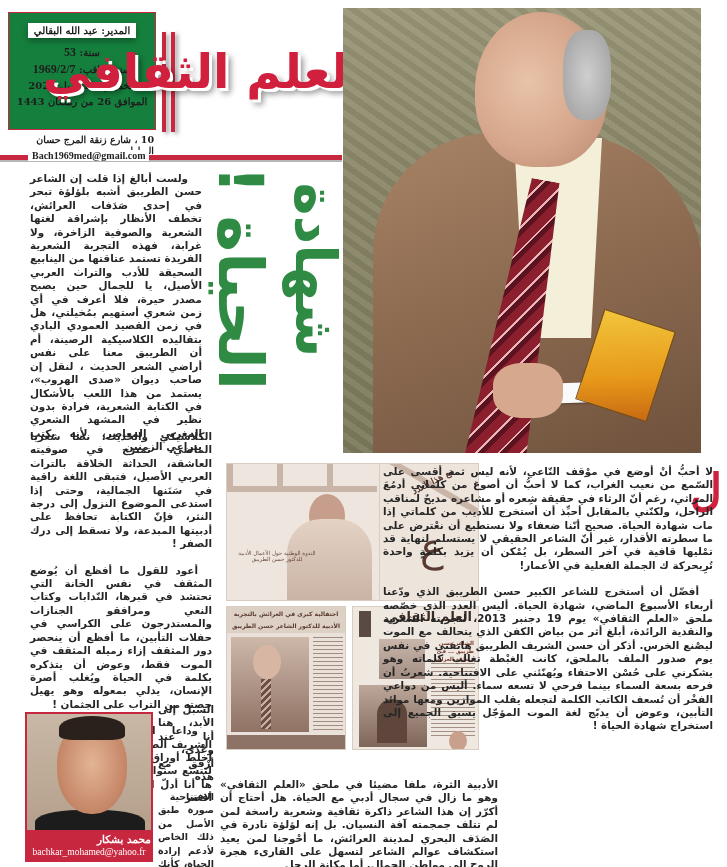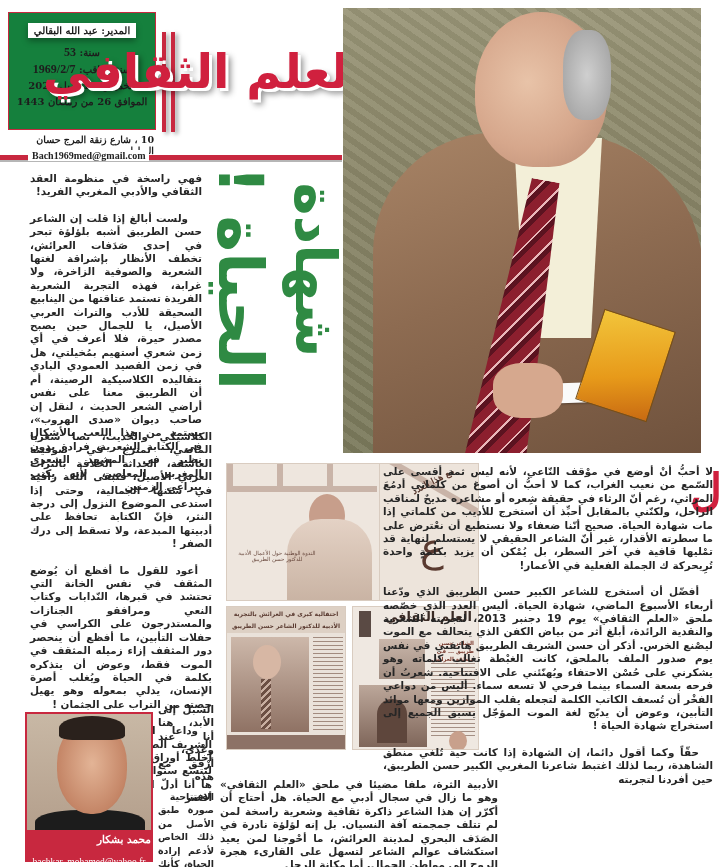--- a/index.html
+++ b/index.html
@@ -131,21 +131,21 @@
   }
   .author-box .shirt-a {
     position: absolute; left: 8px; top: 96px; width: 110px; height: 30px; border-radius: 40% 40% 0 0;
     background: #1c1c1c;
   }
   .author-box .name {
     color: #fff; text-align: right; font-family: "DejaVu Serif", serif; font-weight: bold; font-size: 10.5px;
     direction: rtl; line-height: 14px; margin-top: 2px;
   }
   .author-box .mail {
-    color: #fff; text-align: center; font-family: "Liberation Serif", serif; font-size: 9.5px; line-height: 12px; margin-top: 10px;
+    color: #fff; text-align: center; font-family: "Liberation Serif", serif; font-size: 9.5px; line-height: 12px;
   }
   .clip { position: absolute; background: #efe6dd; border: 1px solid #d9ccc0; overflow: hidden; }
   .clip-top { left: 226px; top: 463px; width: 253px; height: 138px; background: #eee6de; }
   .clip-top .pattern {
     position: absolute; left: 0; top: 0; width: 150px; height: 28px;
     background: repeating-linear-gradient(90deg, #c9b4a8 0 6px, #eee6de 6px 50px);
     border-bottom: 6px solid #c9b4a8;
   }
   .clip-top .man {
     position: absolute; left: 60px; top: 55px; width: 85px; height: 85px; border-radius: 40% 40% 0 0;
@@ -233,21 +233,20 @@
   <div class="hair"></div>
   <div class="paper"></div>
   <div class="book"></div>
   <div class="hand"></div>
 </div>
 
 <div class="headline-line l1">شهادة</div>
 <div class="headline-line l2">الحياة !</div>
 
 <div class="col col-left">
-  <p>فهي راسخة في منظومة العقد الثقافي والأدبي المغربي الفريد!</p>
   <p class="indent">ولست أبالغ إذا قلت إن الشاعر حسن الطريبق أشبه بلؤلؤة تبحر في إحدى صَدَفات العرائش، تخطف الأنظار بإشراقة لغتها الشعرية والصوفية الزاخرة، ولا غرابة، فهذه التجربة الشعرية الفريدة تستمد عتاقتها من الينابيع السحيقة للأدب والتراث العربي الأصيل، يا للجمال حين يصبح مصدر حيرة، فلا أعرف في أي زمن شعري أستهيم بمُخيلتي، هل في زمن القصيد العمودي البادي بتقاليده الكلاسيكية الرصينة، أم أن الطريبق معنا على نفس أراضي الشعر الحديث ، لنقل إن صاحب ديوان «صدى الهروب»، يستمد من هذا اللعب بالأشكال في الكتابة الشعرية، فرادة بدون نظير في المشهد الشعري المغربي المعاصر، لأنه يكتب بيراعي الزمنين</p>
 </div>
 
 <div class="col col-left-wide">
   <p>الكلاسيكي والحديث، نصا شعريا الماضي، تمتزج في صوفيته العاشقة، الحداثة الخلاقة بالتراث العربي الأصيل، فتبقى اللغة راقية في سَنَنها الجمالية، وحتى إذا استدعى الموضوع النزول إلى درجة النثر، فإنّ الكتابة تحافظ على أدبيتها المبدعة، ولا تسقط إلى درك الصفر !</p>
   <p class="indent">أعود للقول ما أفظع أن يُوضع المثقف في نفس الخانة التي تحتشد في قبرها، النّدابات وكتاب النعي ومرافقو الجنازات والمستدرجون على الكراسي في حفلات التأبين، ما أفظع أن ينحصر دور المثقف إزاء زميله المثقف في الموت فقط، وعوض أن يتذكره بكلمة في الحياة ويُغلب أصرة الإنسان، يدلي بمعوله وهو يهيل حصته من التراب على الجثمان !</p>
   <p class="indent">وداعا العزيز الشاعر حسن الشريف الطريبق، وها أنا عند وعْدي أخلط أوراق الزمن، وأعود بالذاكرة لتتسع سنوات يوم صدور ذلك العدد، ها أنا أدلّ الزمن بهذا المرجع على أقصر</p>
 </div>
 
 <div class="col" style="left:158px; top:703px; width:56px;">
@@ -296,18 +295,17 @@
       <div class="door"></div>
     </div>
   <div class="lines"></div>
   <div class="face-s"></div>
 </div>
 
 <div class="drop-cap">ل</div>
 <div class="col col-right">
   <p style="text-indent:0; padding-right:0;">لا أحبُّ أنْ أوضع في موْقف النّاعي، لأنه ليس ثمة أقسى على السّمع من نعيب الغراب، كما لا أحبُّ أن أصوغ من كلماتي أدمُعَ المراثي، رغم أنّ الرثاء في حقيقة شِعره أو مشاعره مديحٌ لمناقب الراحل، ولكنّني بالمقابل أحبِّذ أن أستخرج للأديب من كلماتي إذا مات شهادة الحياة. صحيح أنّنا ضعفاء ولا نستطيع أن نعْترض على ما سطرته الأقدار، غير أنّ الشاعر الحقيقي لا يستسلم لنهاية قد تمْليها قافية في آخر السطر، بل يُمْكن أن يزيد بكلمةٍ واحدة تُرِيحركة ك الجملة الفعلية في الأعمار!</p>
   <p class="indent">أفضّل أن أستخرج للشاعر الكبير حسن الطريبق الذي ودّعنا أربعاء الأسبوع الماضي، شهادة الحياة. أليس العدد الذي خصّصه ملحق «العلم الثقافي» يوم 19 دجنبر 2013، لتجربته الشعرية والنقدية الرائدة، أبلغ أثر من بياض الكفن الذي يتحالف مع الموت ليصْنع الخرس. أذكر أن حسن الشريف الطريبق هاتفني في نفس يوم صدور الملف بالملحق، كانت الغبْطة تغالب كلماته وهو يشكرني على حُسْن الاحتفاء ويُهنّئني على الافتتاحية. شعرتُ أن فرحه بسعة السماء بينما فرحي لا تسعه سماء. أليس من دواعي الفخْر أن تُسعف الكاتب الكلمة لتجعله يقلب الموازين ومعها موائد التأبين، وعوض أن يدبّج لغة الموت المؤجّل يسبق الجميع إلى استخراج شهادة الحياة !</p>
-  <p class="indent">حقّاً وكما أقول دائما، إن الشهادة إذا كانت حية تُلغي منطق الشاهدة، ربما لذلك اغتبط شاعرنا المغربي الكبير حسن الطريبق، حين أفردنا لتجربته</p>
 </div>
 
 <div class="col col-middle">
   <p>الأدبية الثرة، ملفا مضيئا في ملحق «العلم الثقافي» وهو ما زال في سجال أدبي مع الحياة. هل أحتاج أن أكرّر إن هذا الشاعر ذاكرة ثقافية وشعرية راسخة لمن لم تتلف جمجمته آفة النسيان. بل إنه لؤلؤة نادرة في الصَدَف البحري لمدينة العرائش، ما أحْوجنا لمن يعيد استكشاف عوالم الشاعر لتسهل على القارىء هجرة الروح إلى مواطن الجمال. أما مكانة الرجل</p>
 </div>
 
 </body></html>

